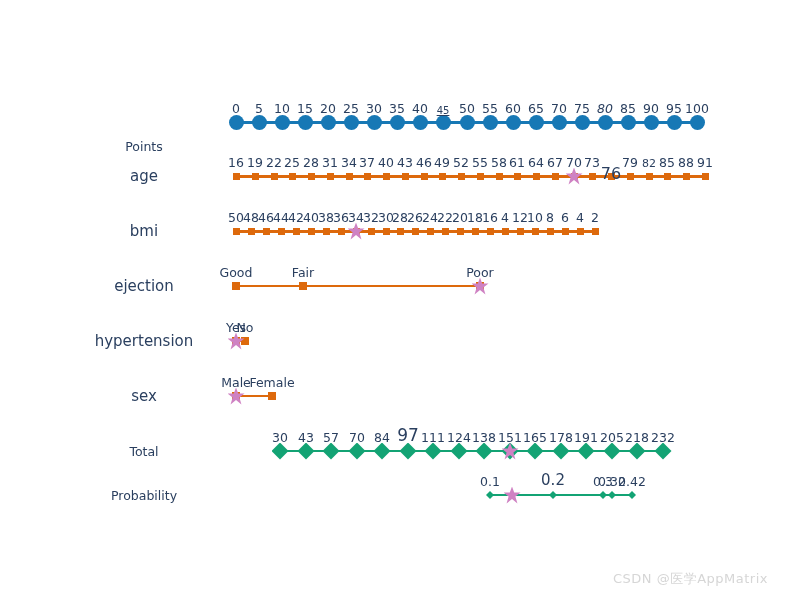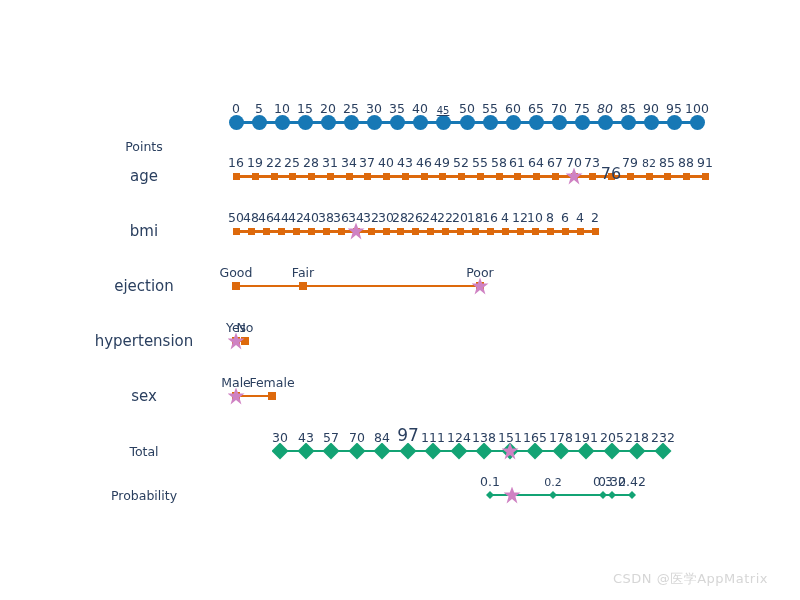--- a/index.html
+++ b/index.html
@@ -252,21 +252,21 @@
       <div class="marker diamond" style="left: 628.5px; top: 442.5px; width: 17px; height: 17px; background: rgb(19, 163, 116);"></div>
       <div class="tick-label" style="left: 637px; top: 445px; font-size: 12.5px;">218</div>
       <div class="marker diamond" style="left: 654.5px; top: 442.5px; width: 17px; height: 17px; background: rgb(19, 163, 116);"></div>
       <div class="tick-label" style="left: 663px; top: 445px; font-size: 12.5px;">232</div>
       <div class="marker star" style="left: 501.5px; top: 442.5px; width: 17px; height: 17px; background: rgb(207, 130, 195); z-index: 5;"></div>
       <div class="row-label" style="left: 144px; top: 495px; font-size: 12.5px;">Probability</div>
       <div class="axis-line" style="left: 490px; width: 142px; top: 494px; height: 2px; background: rgb(19, 163, 116);"></div>
       <div class="marker diamond" style="left: 486px; top: 491px; width: 8px; height: 8px; background: rgb(19, 163, 116);"></div>
       <div class="tick-label" style="left: 490px; top: 489px; font-size: 12.5px;">0.1</div>
       <div class="marker diamond" style="left: 549px; top: 491px; width: 8px; height: 8px; background: rgb(19, 163, 116);"></div>
-      <div class="tick-label" style="left: 553px; top: 489px; font-size: 11px;">0.2</div>
+      <div class="tick-label" style="left: 553px; top: 489px; font-size: 15px;">0.2</div>
       <div class="marker diamond" style="left: 599px; top: 491px; width: 8px; height: 8px; background: rgb(19, 163, 116);"></div>
       <div class="tick-label" style="left: 603px; top: 489px; font-size: 12.5px;">0.3</div>
       <div class="marker diamond" style="left: 608px; top: 491px; width: 8px; height: 8px; background: rgb(19, 163, 116);"></div>
       <div class="tick-label" style="left: 612px; top: 489px; font-size: 12.5px;">0.32</div>
       <div class="marker diamond" style="left: 628px; top: 491px; width: 8px; height: 8px; background: rgb(19, 163, 116);"></div>
       <div class="tick-label" style="left: 632px; top: 489px; font-size: 12.5px;">0.42</div>
       <div class="marker star" style="left: 503.5px; top: 486.5px; width: 17px; height: 17px; background: rgb(207, 130, 195); z-index: 5;"></div>
     </div>
   <div class="watermark" style="color: rgb(214, 214, 214);">CSDN @医学AppMatrix</div>
 </div>

